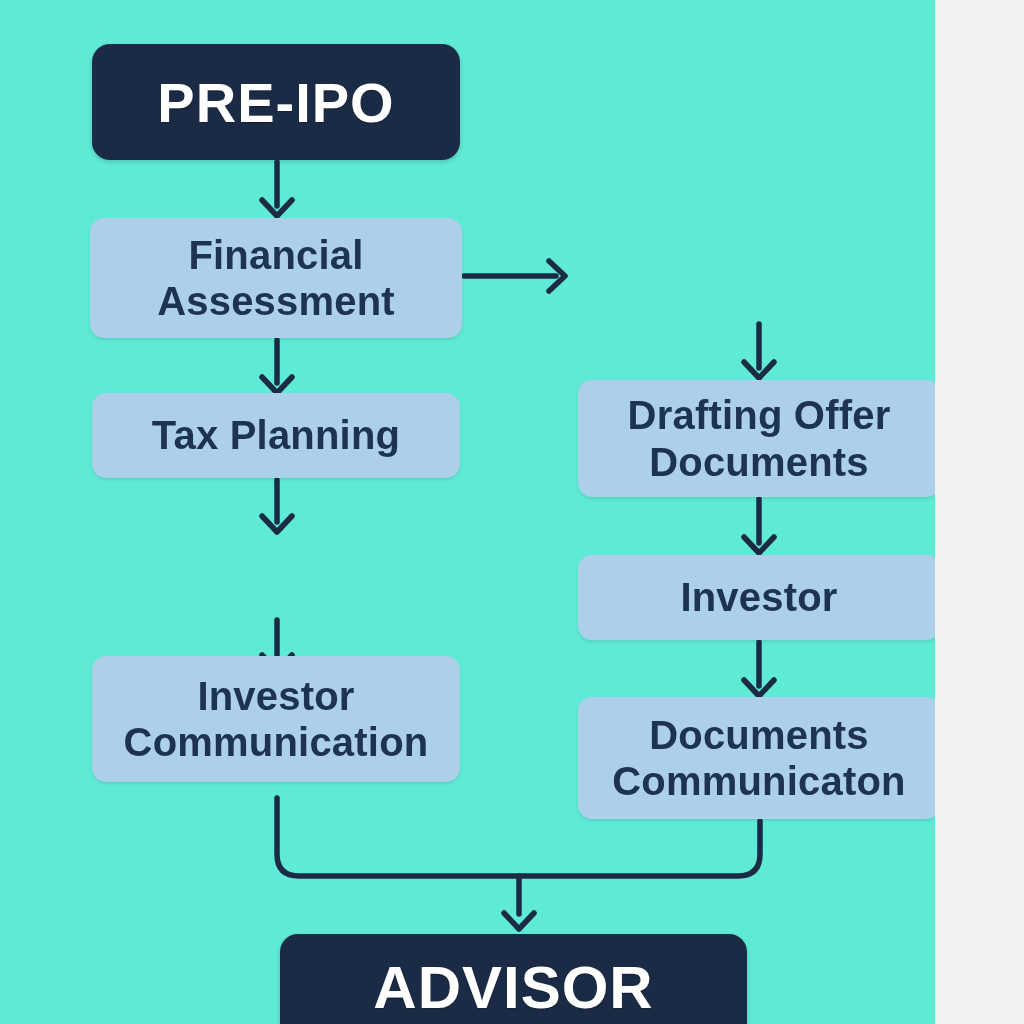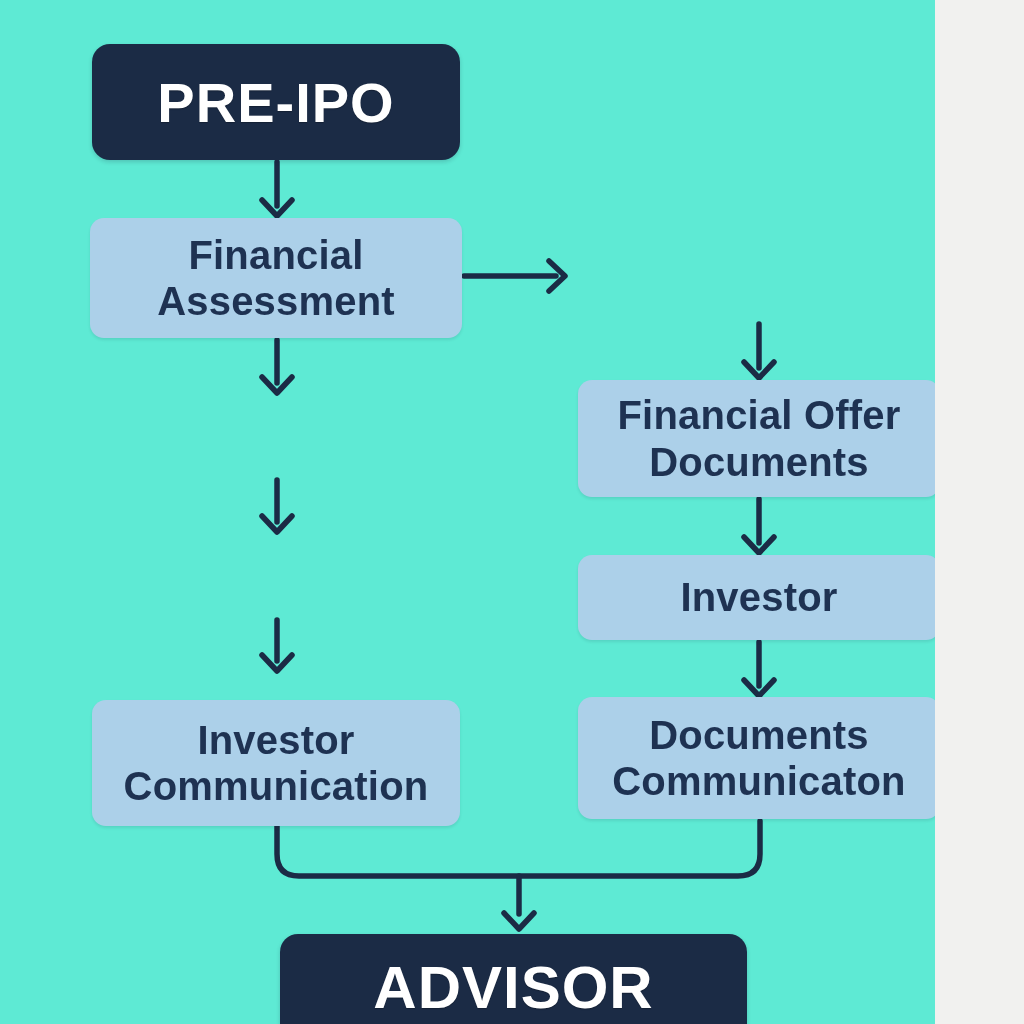--- a/index.html
+++ b/index.html
@@ -40,21 +40,21 @@
   }
   .header-label { font-size: 56px; letter-spacing: 1px; }
   .step-label   { font-size: 40px; line-height: 1.16; letter-spacing: 0.2px; }
   .advisor-label{ font-size: 60px; letter-spacing: 1px; }
 
   
   #pre-ipo-header          { left: 92px;  top: 44px;  width: 368px; height: 116px; }
   #financial-assessment    { left: 90px;  top: 218px; width: 372px; height: 120px; }
   #tax-planning            { left: 92px;  top: 393px; width: 368px; height: 85px;  }
   #compliance              { left: 92px;  top: 532px; width: 368px; height: 86px;  }
-  #investor-comm-left      { left: 92px;  top: 700px; width: 368px; height: 126px; }
+  #investor-comm-left      { left: 92px;  top: 656px; width: 368px; height: 126px; }
   #ipo-header              { left: 578px; top: 203px; width: 362px; height: 119px; }
   #drafting-offer-docs     { left: 578px; top: 380px; width: 362px; height: 117px; }
   #valuation               { left: 578px; top: 555px; width: 362px; height: 85px;  }
   #investor-comm-right     { left: 578px; top: 697px; width: 362px; height: 122px; }
   #advisor                 { left: 280px; top: 934px; width: 467px; height: 106px;
                              border-bottom-left-radius: 0; border-bottom-right-radius: 0; }
 
   #connector-layer {
     position: absolute;
     left: 0; top: 0;
@@ -94,26 +94,27 @@
 
     <path d="M 277 798 L 277 854 Q 277 876 299 876 L 738 876 Q 760 876 760 854 L 760 821"></path>
 
     <path d="M 519 876 L 519 914 M 504 913 L 519 929 L 534 913"></path>
   </svg>
 
   <div class="node dark header-label" id="pre-ipo-header">PRE-IPO</div>
 
   <div class="node light step-label" id="financial-assessment">Financial Assessment</div>
 
+  <div class="node light step-label" id="tax-planning">Tax Planning</div>
 
 
   <div class="node light step-label" id="investor-comm-left">Investor Communication</div>
 
 
-  <div class="node light step-label" id="drafting-offer-docs">Financial Offer Documents</div>
+  <div class="node light step-label" id="drafting-offer-docs">Drafting Offer Documents</div>
 
   <div class="node light step-label" id="valuation">Investor</div>
 
   <div class="node light step-label" id="investor-comm-right">Documents Communicaton</div>
 
   <div class="node dark advisor-label" id="advisor">ADVISOR</div>
 
 </div>
 
 </body></html>

